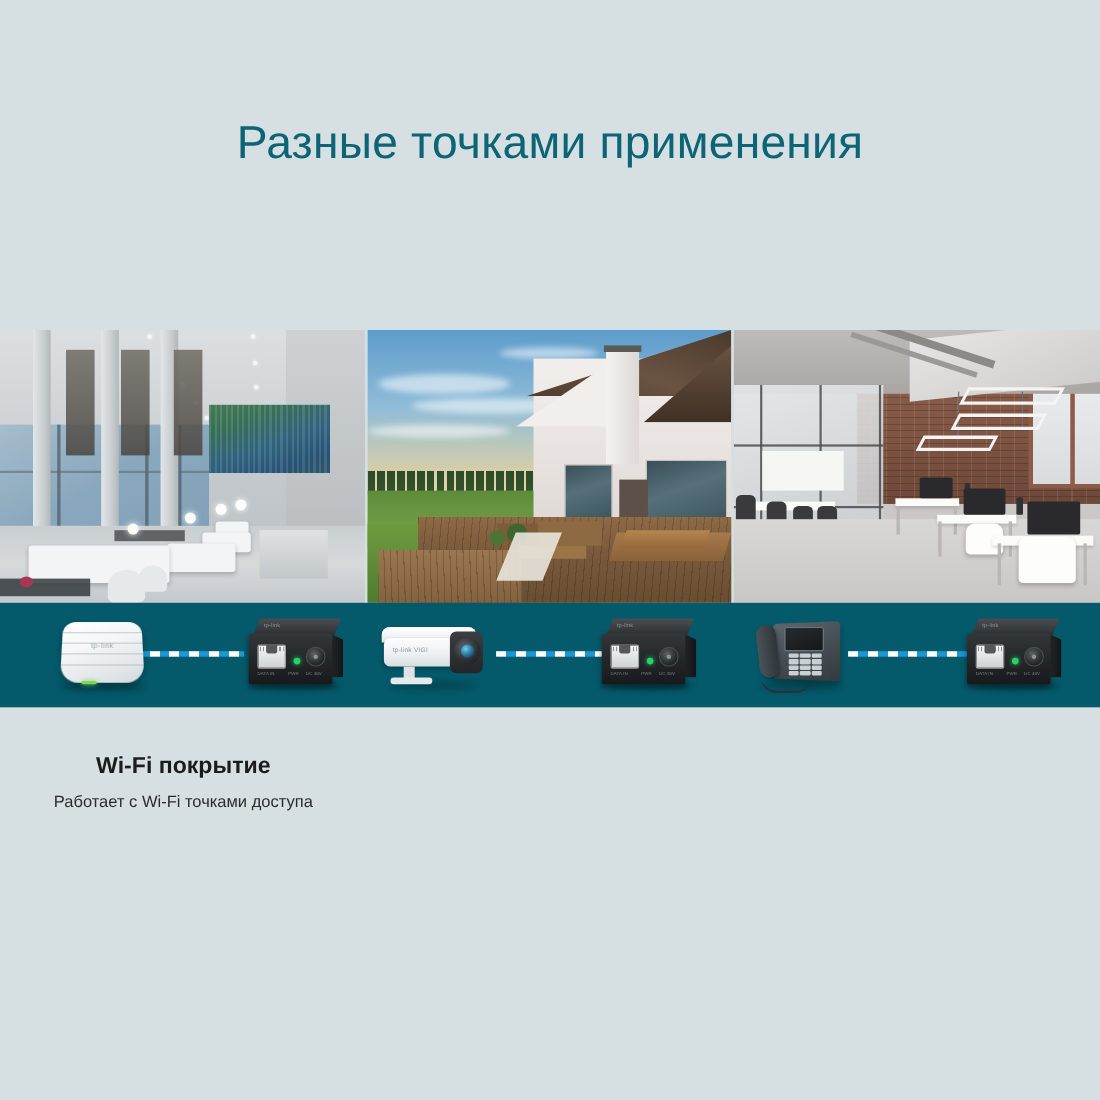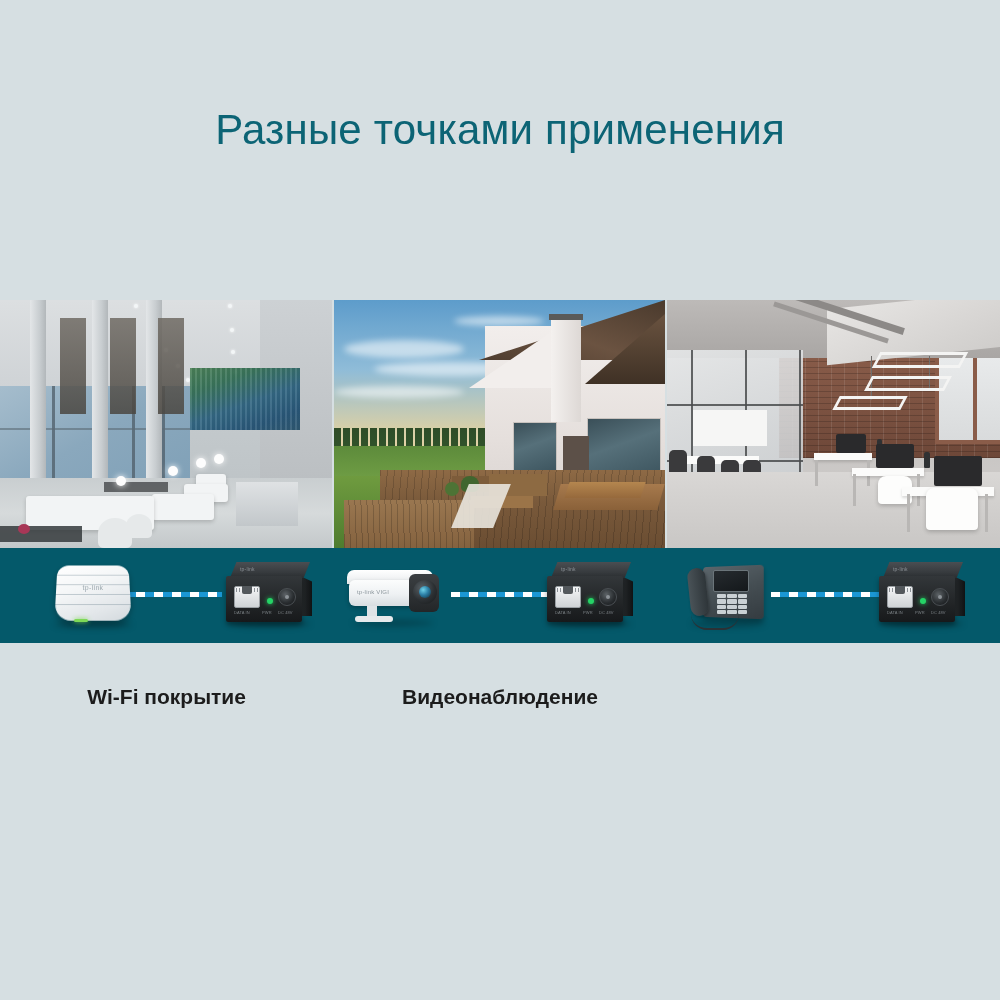--- a/index.html
+++ b/index.html
@@ -500,21 +500,21 @@
         <div class="poe-lbl a">DATA IN</div>
         <div class="poe-lbl b">PWR</div>
         <div class="poe-lbl c">DC 48V</div>
       </div>
     </div>
   </div>
 
   <div class="captions">
     <div class="cap">
       <div class="cap-title">Wi-Fi покрытие</div>
+      <div class="cap-sub">Работает с Wi-Fi точками доступа</div>
     </div>
     <div class="cap">
-      <div class="cap-title">Видеонаблюдение</div>
     </div>
     <div class="cap">
     </div>
   </div>
 
 </div>
 
 </body></html>

